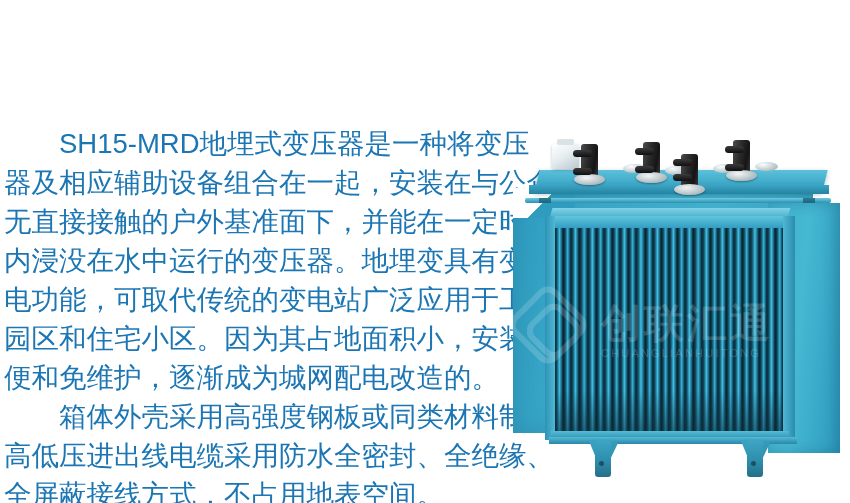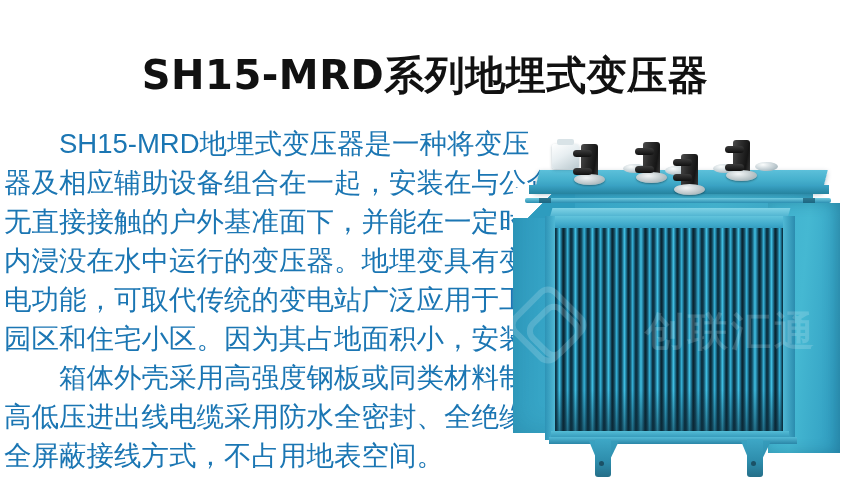--- a/index.html
+++ b/index.html
@@ -250,46 +250,46 @@
     flex:0 0 auto;
     position:relative;
   }
   .wm-logo span{
     position:absolute;
     border:6px solid #f4fbff;
     border-radius:13px;
   }
   .wm-logo span:nth-child(1){left:0;top:0;width:50px;height:50px;transform:rotate(45deg);}
   .wm-logo span:nth-child(2){left:14px;top:14px;width:34px;height:34px;transform:rotate(45deg);}
-  .wm-text{flex:1 1 auto;text-align:right;}
+  .wm-text{flex:1 1 auto;}
   .wm-cn{
     font-size:40px;font-weight:bold;color:#f4fbff;
     letter-spacing:3px;line-height:1.05;white-space:nowrap;
     font-family:"DejaVu Sans","Liberation Sans",sans-serif;
   }
   .wm-en{
     font-size:11px;color:#f4fbff;letter-spacing:2.2px;
     white-space:nowrap;margin-top:3px;
     font-family:"Liberation Sans",sans-serif;
   }
 </style>
 </head>
 <body>
 
 <div class="page">
 
-  <div class="title">SH15-MRD系列地埋式变压器</div>
 
   <div class="copy">
     <p class="indent">SH15-MRD地埋式变压器是一种将变压</p>
     <p>器及相应辅助设备组合在一起，安装在与公众</p>
     <p>无直接接触的户外基准面下，并能在一定时段</p>
     <p>内浸没在水中运行的变压器。地埋变具有变配</p>
     <p>电功能，可取代传统的变电站广泛应用于工业</p>
     <p>园区和住宅小区。因为其占地面积小，安装方</p>
+    <p>便和免维护，逐渐成为城网配电改造的。</p>
     <p class="indent">箱体外壳采用高强度钢板或同类材料制作</p>
     <p>高低压进出线电缆采用防水全密封、全绝缘、</p>
     <p>全屏蔽接线方式，不占用地表空间。</p>
   </div>
 
   <div class="photo">
 
     <div class="tank-back"></div>
     <div class="tank-right"></div>
     <div class="tank-chamfer"></div>
@@ -368,17 +368,18 @@
     <div class="foot" style="left:90px;"></div>
     <div class="foot" style="left:242px;"></div>
 
     <div class="wm">
       <div class="wm-logo">
         <span></span>
           <span></span>
       </div>
       <div class="wm-text">
         <div class="wm-cn">创联汇通</div>
+        <div class="wm-en">CHUANGLIANHUITONG</div>
       </div>
     </div>
 
   </div>
 </div>
 
 </body></html>

